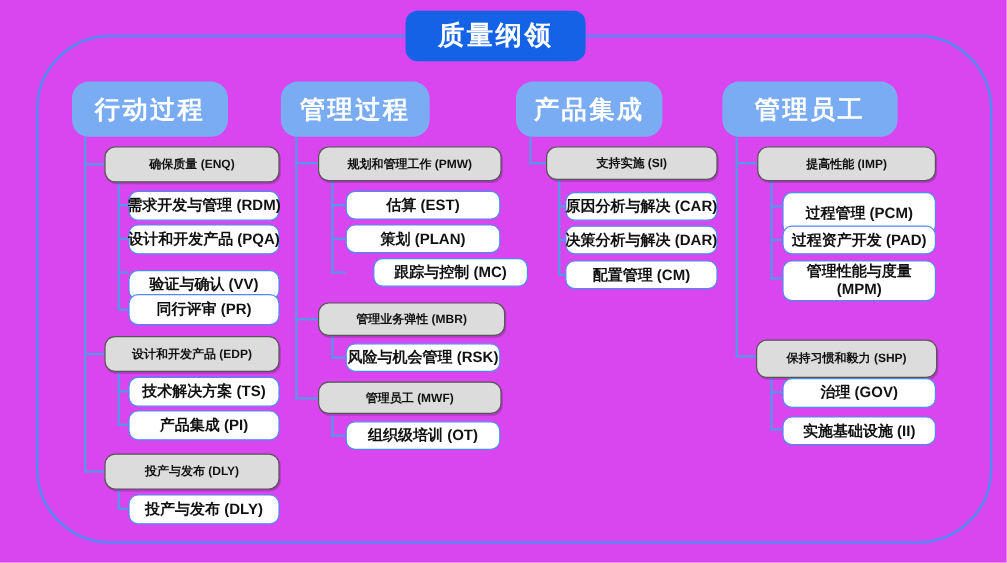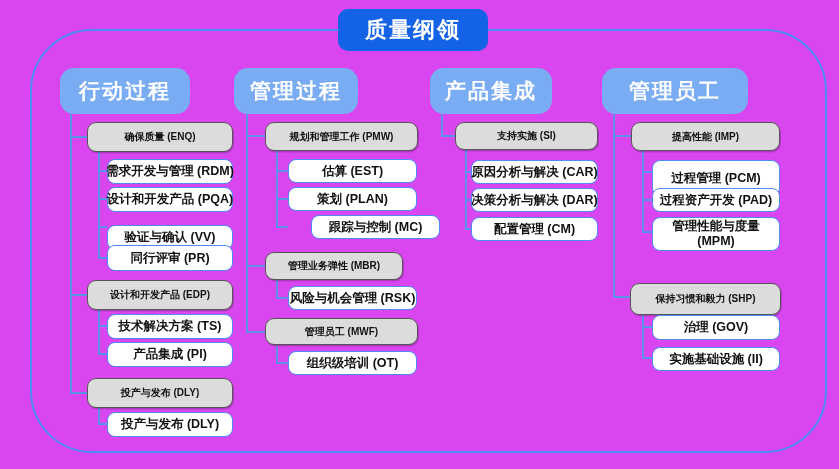--- a/index.html
+++ b/index.html
@@ -97,21 +97,21 @@
   <div class="grp" style="left:87px;top:280px;width:146px;height:30px;">设计和开发产品 (EDP)</div>
   <div class="leaf" style="left:107px;top:314px;width:126px;height:25px;">技术解决方案 (TS)</div>
   <div class="leaf" style="left:107px;top:342px;width:126px;height:25px;">产品集成 (PI)</div>
   <div class="grp" style="left:87px;top:378px;width:146px;height:30px;">投产与发布 (DLY)</div>
   <div class="leaf" style="left:107px;top:412px;width:126px;height:25px;">投产与发布 (DLY)</div>
 
   <div class="grp" style="left:265px;top:122px;width:153px;height:29px;">规划和管理工作 (PMW)</div>
   <div class="leaf" style="left:288px;top:159px;width:129px;height:24px;">估算 (EST)</div>
   <div class="leaf" style="left:288px;top:187px;width:129px;height:24px;">策划 (PLAN)</div>
   <div class="leaf" style="left:288px;top:215px;width:129px;height:24px;margin-left:23px;">跟踪与控制 (MC)</div>
-  <div class="grp" style="left:265px;top:252px;width:138px;height:28px;">管理业务弹性 (MBR)</div>
+  <div class="grp" style="left:265px;top:252px;width:156px;height:28px;">管理业务弹性 (MBR)</div>
   <div class="leaf" style="left:288px;top:286px;width:129px;height:24px;">风险与机会管理 (RSK)</div>
   <div class="grp" style="left:265px;top:318px;width:153px;height:27px;">管理员工 (MWF)</div>
   <div class="leaf" style="left:288px;top:351px;width:129px;height:24px;">组织级培训 (OT)</div>
 
   <div class="grp" style="left:455px;top:122px;width:143px;height:28px;">支持实施 (SI)</div>
   <div class="leaf" style="left:471px;top:160px;width:127px;height:24px;text-align:right;">原因分析与解决 (CAR)</div>
   <div class="leaf" style="left:471px;top:188px;width:127px;height:24px;">决策分析与解决 (DAR)</div>
   <div class="leaf" style="left:471px;top:217px;width:127px;height:24px;">配置管理 (CM)</div>
 
   <div class="grp" style="left:631px;top:122px;width:149px;height:29px;">提高性能 (IMP)</div>

